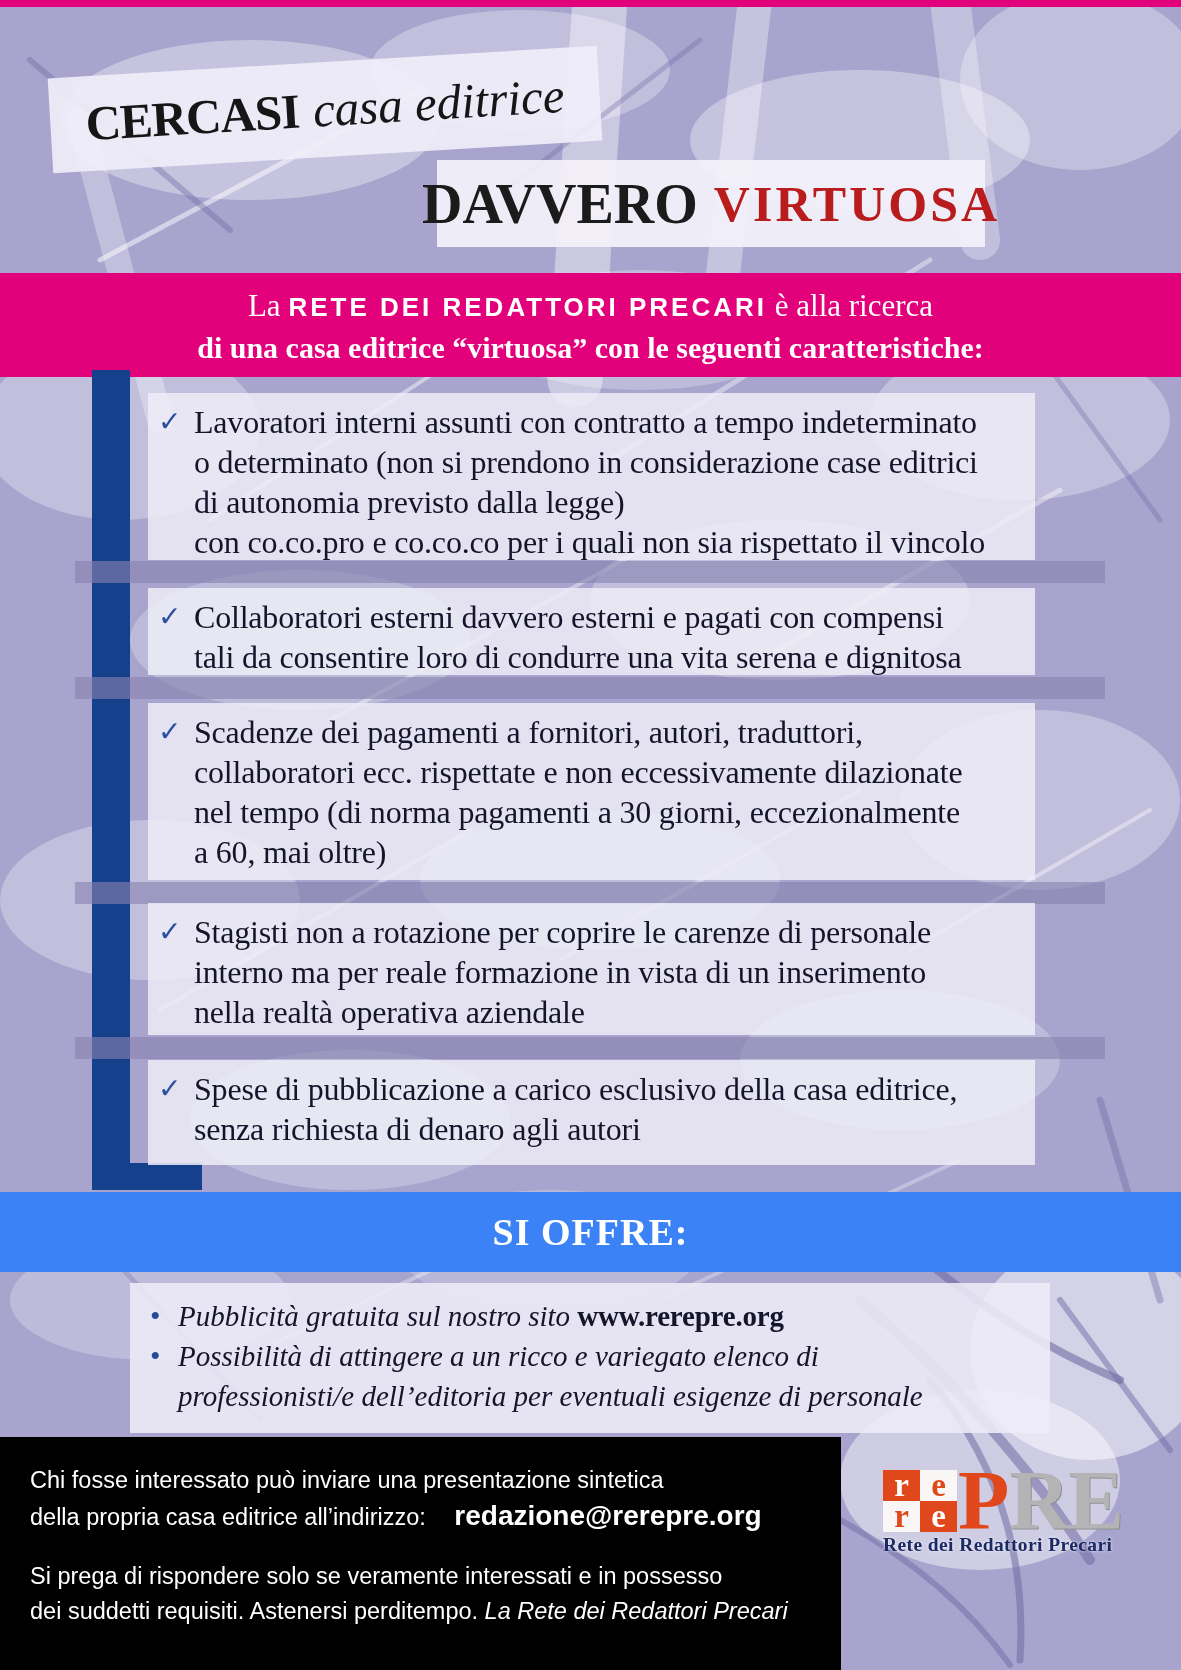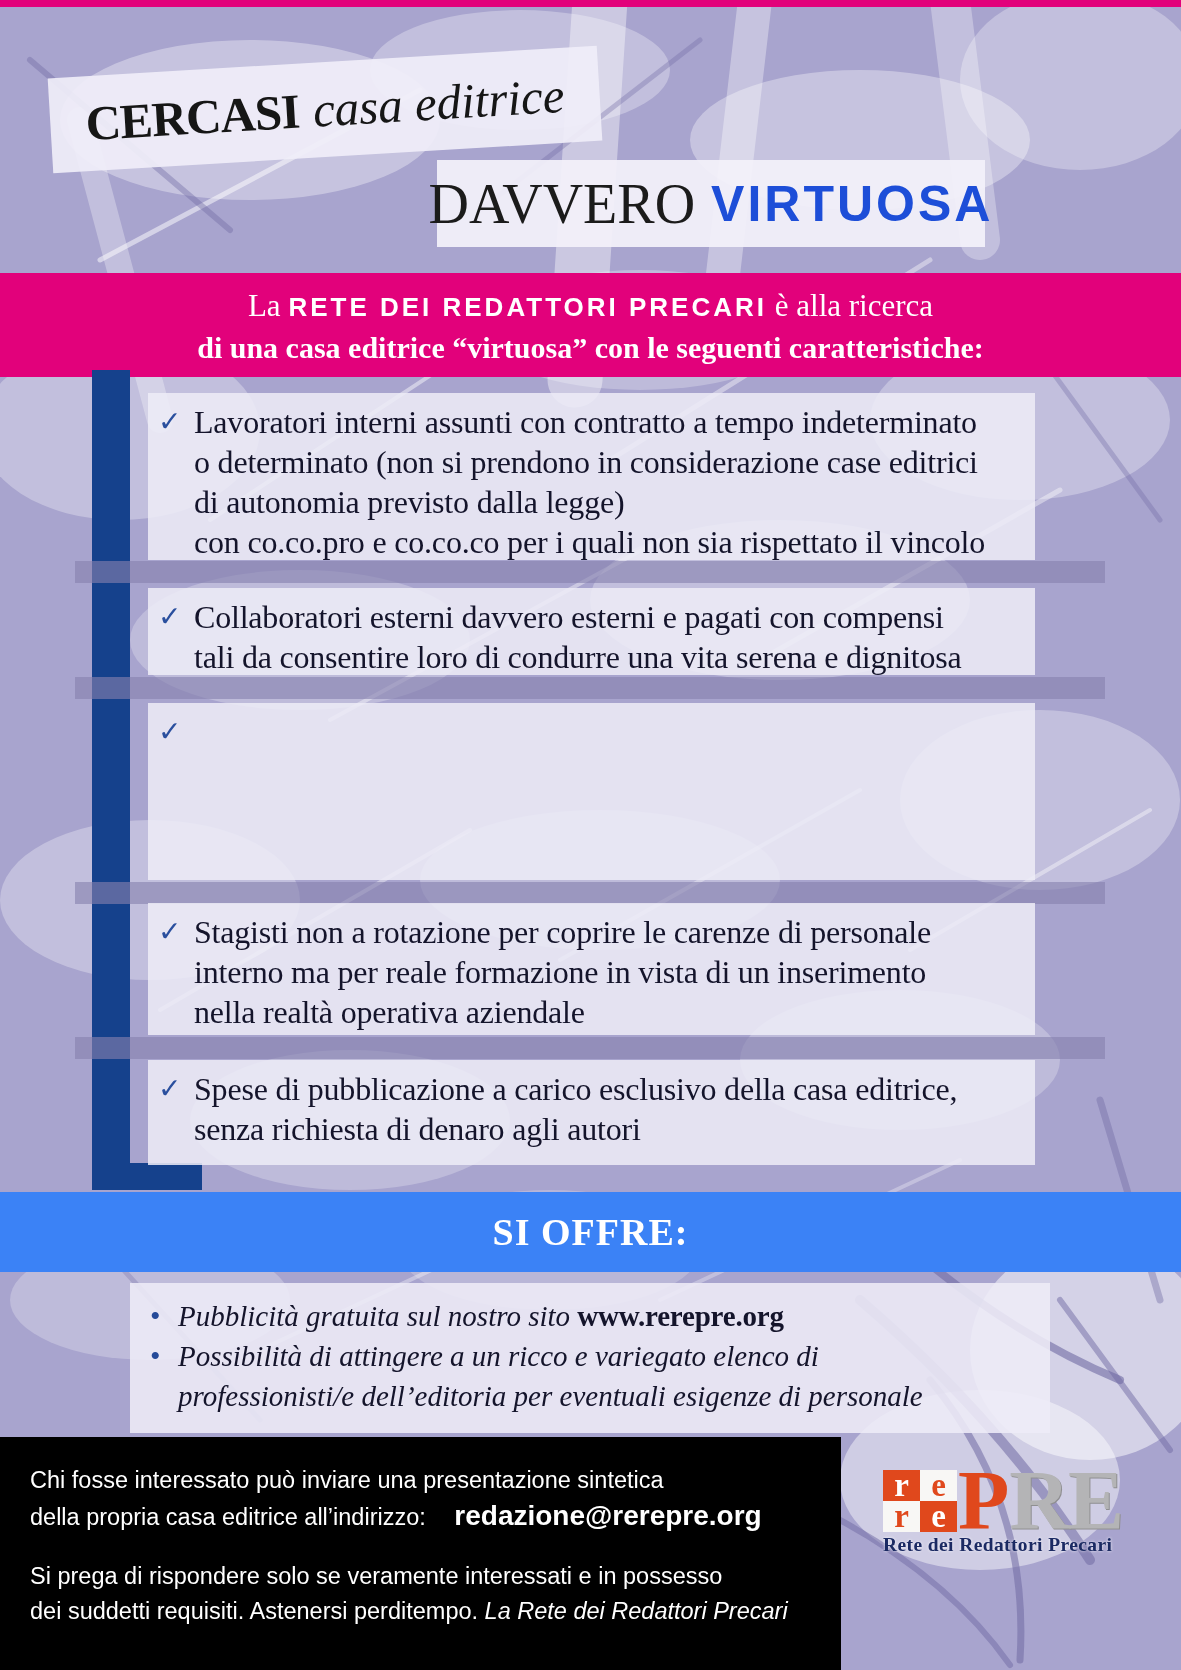--- a/index.html
+++ b/index.html
@@ -22,23 +22,23 @@
     white-space:nowrap;
   }
   .t1a{font-weight:bold;font-size:49px;color:#161616;letter-spacing:-1px;}
   .t1b{font-style:italic;font-size:49px;color:#161616;margin-left:14px;}
 
   .title-box2{
     left:437px;top:160px;width:548px;height:87px;
     background:rgba(243,241,250,0.93);
     display:flex;align-items:center;justify-content:center;white-space:nowrap;
   }
-  .t2a{font-weight:normal;font-size:56px;color:#1b1b1b;letter-spacing:0px;}
-  .t2b{font-family:Liberation Sans, sans-serif;font-weight:bold;font-size:50px;
-       color:#1d4ed8;letter-spacing:3px;margin-left:16px;}
+  .t2a{font-weight:bold;font-size:56px;color:#1b1b1b;letter-spacing:0px;}
+  .t2b{font-family:Liberation Serif, serif;font-weight:bold;font-size:50px;
+       color:#b91c1c;letter-spacing:3px;margin-left:16px;}
 
   .header-banner{
     left:0;top:273px;width:1181px;height:104px;background:#e2017b;
     color:#ffffff;text-align:center;
   }
   .hb-l1{margin-top:12px;font-size:31px;line-height:42px;}
   .hb-l1 .sc{
     font-family:"Liberation Sans",sans-serif;font-weight:bold;
     text-transform:uppercase;font-size:26px;letter-spacing:3px;
   }
@@ -198,20 +198,26 @@
     <span class="check">✓</span>
     <div class="check-lines">
       <div>Collaboratori esterni davvero esterni e pagati con compensi</div>
       <div>tali da consentire loro di condurre una vita serena e dignitosa</div>
     </div>
   </div>
   <div class="layer gap-band" style="top:677px;"></div>
 
   <div class="layer check-item" style="top:703px;height:177px;">
     <span class="check">✓</span>
+    <div class="check-lines">
+      <div>Scadenze dei pagamenti a fornitori, autori, traduttori,</div>
+      <div>collaboratori ecc. rispettate e non eccessivamente dilazionate</div>
+      <div>nel tempo (di norma pagamenti a 30 giorni, eccezionalmente</div>
+      <div>a 60, mai oltre)</div>
+    </div>
   </div>
   <div class="layer gap-band" style="top:882px;"></div>
 
   <div class="layer check-item" style="top:903px;height:132px;">
     <span class="check">✓</span>
     <div class="check-lines">
       <div>Stagisti non a rotazione per coprire le carenze di personale</div>
       <div>interno ma per reale formazione in vista di un inserimento</div>
       <div>nella realtà operativa aziendale</div>
     </div>

